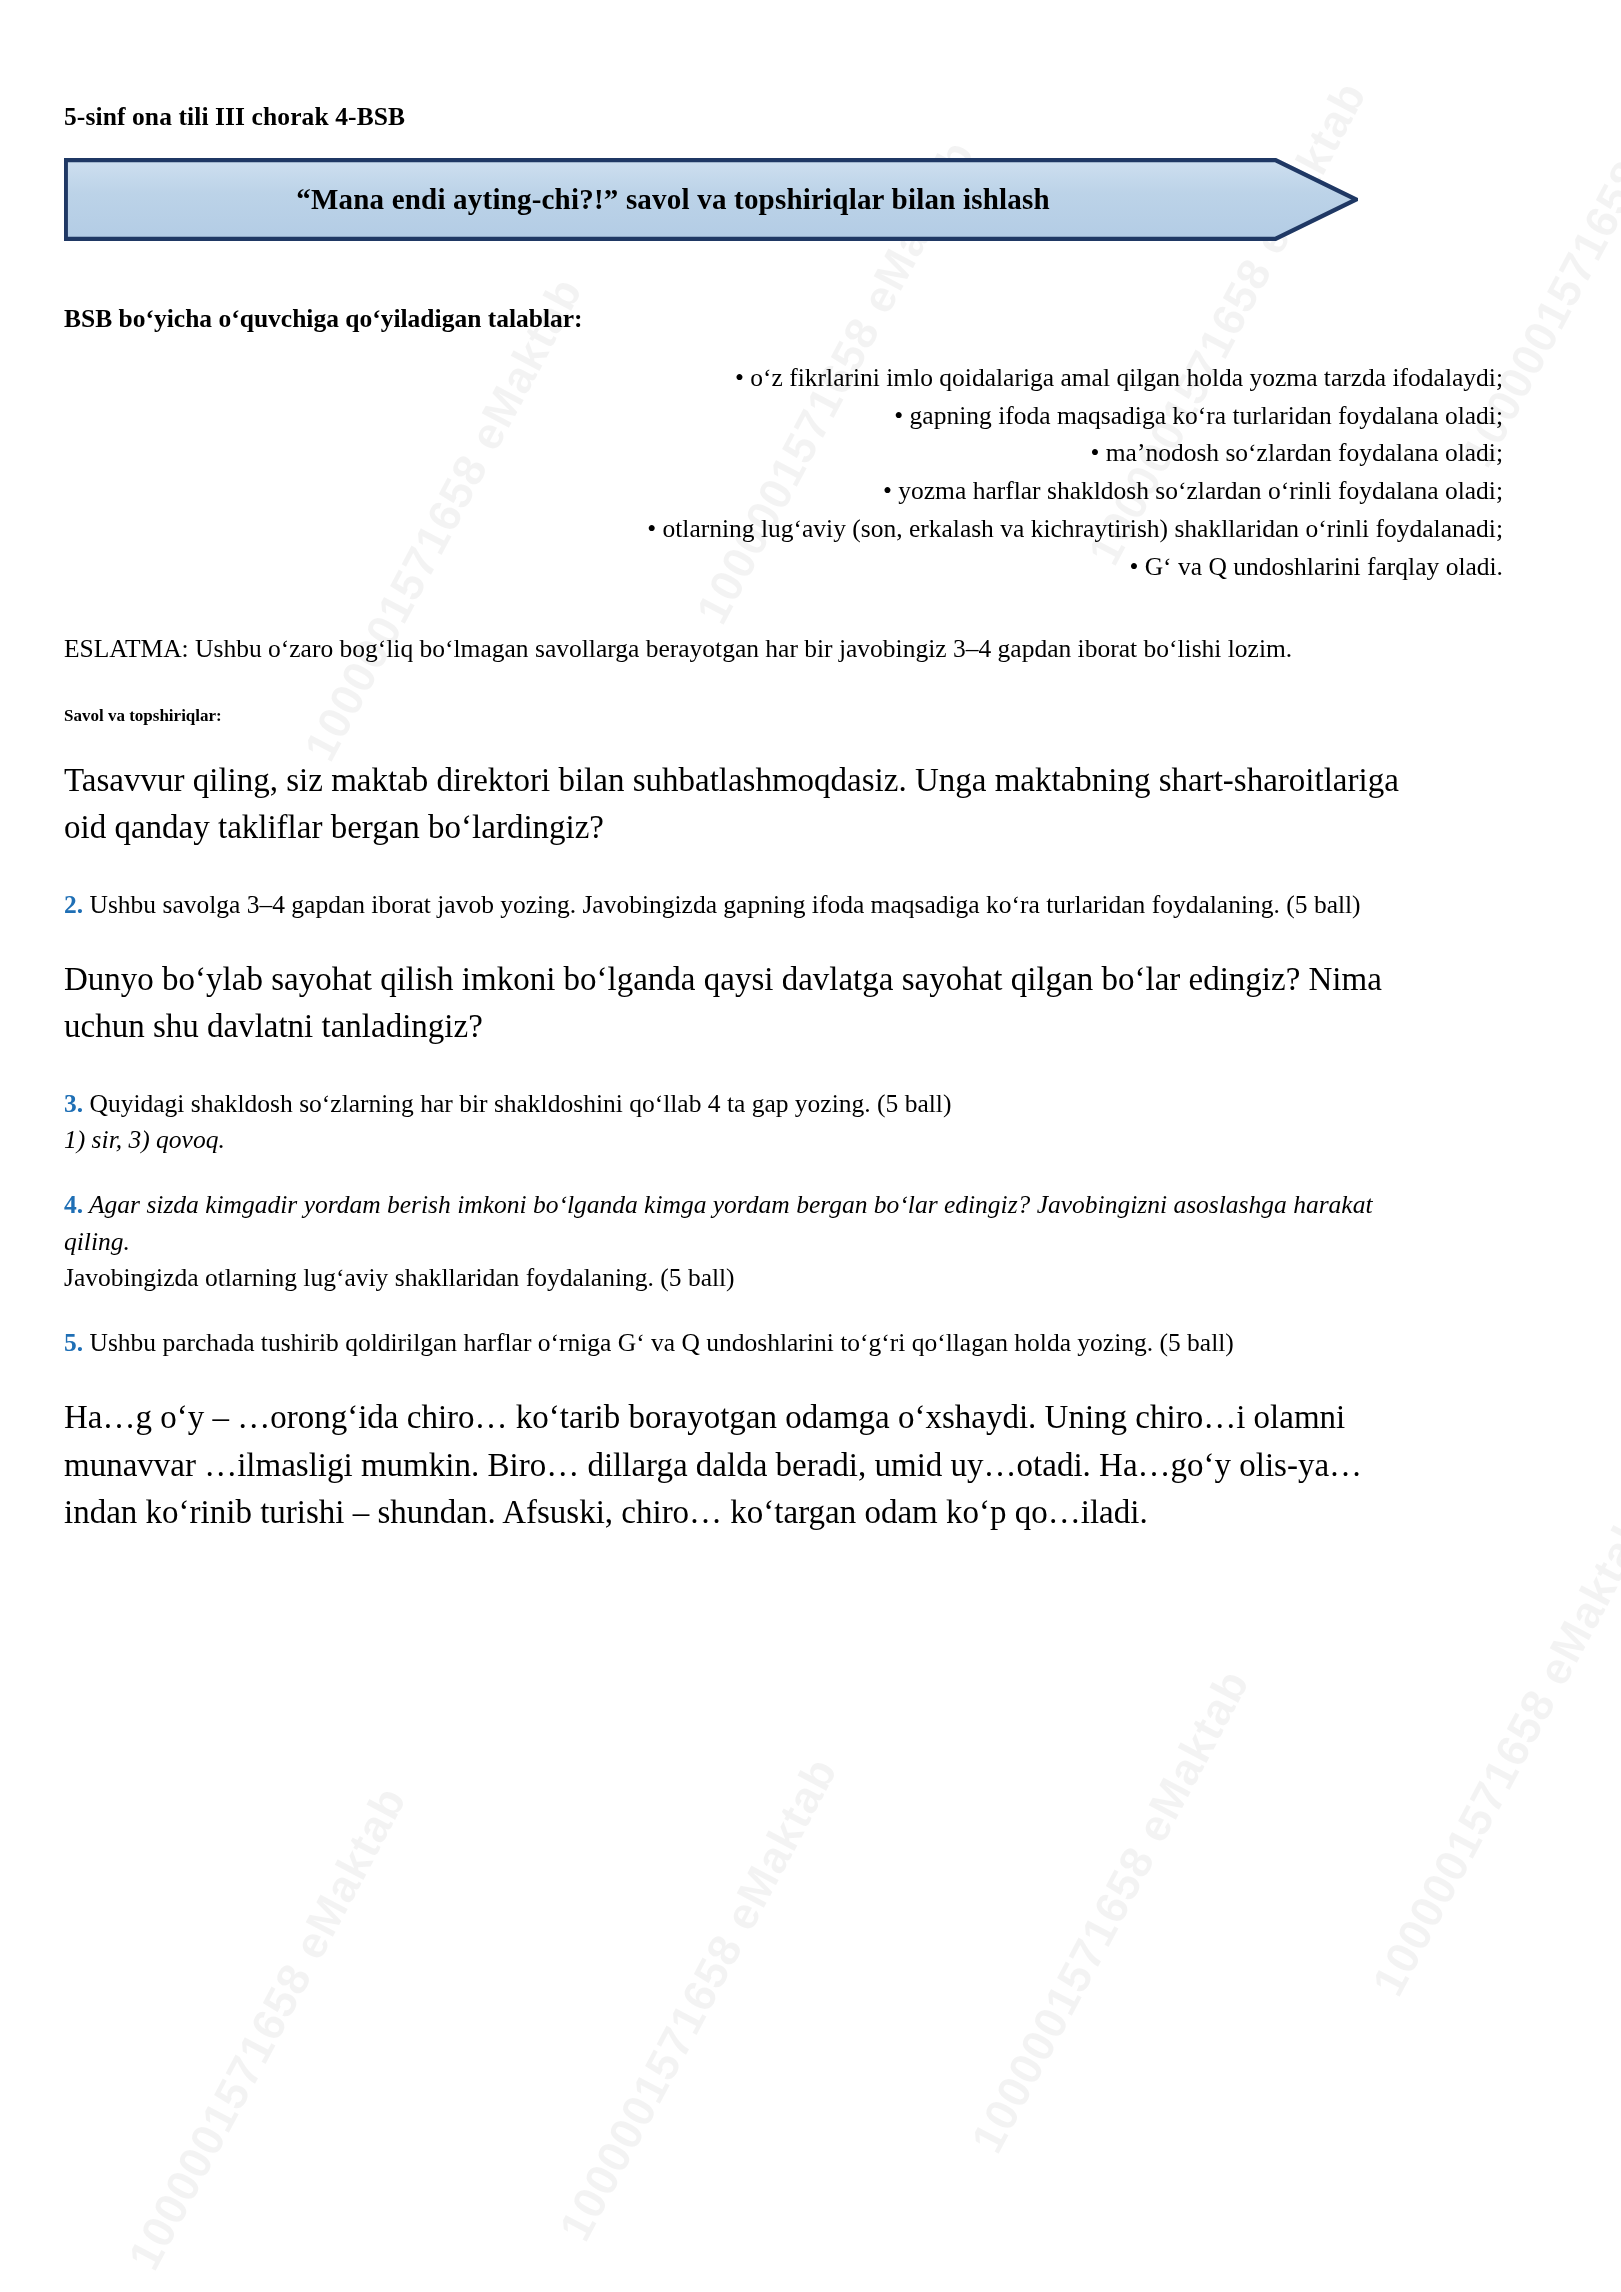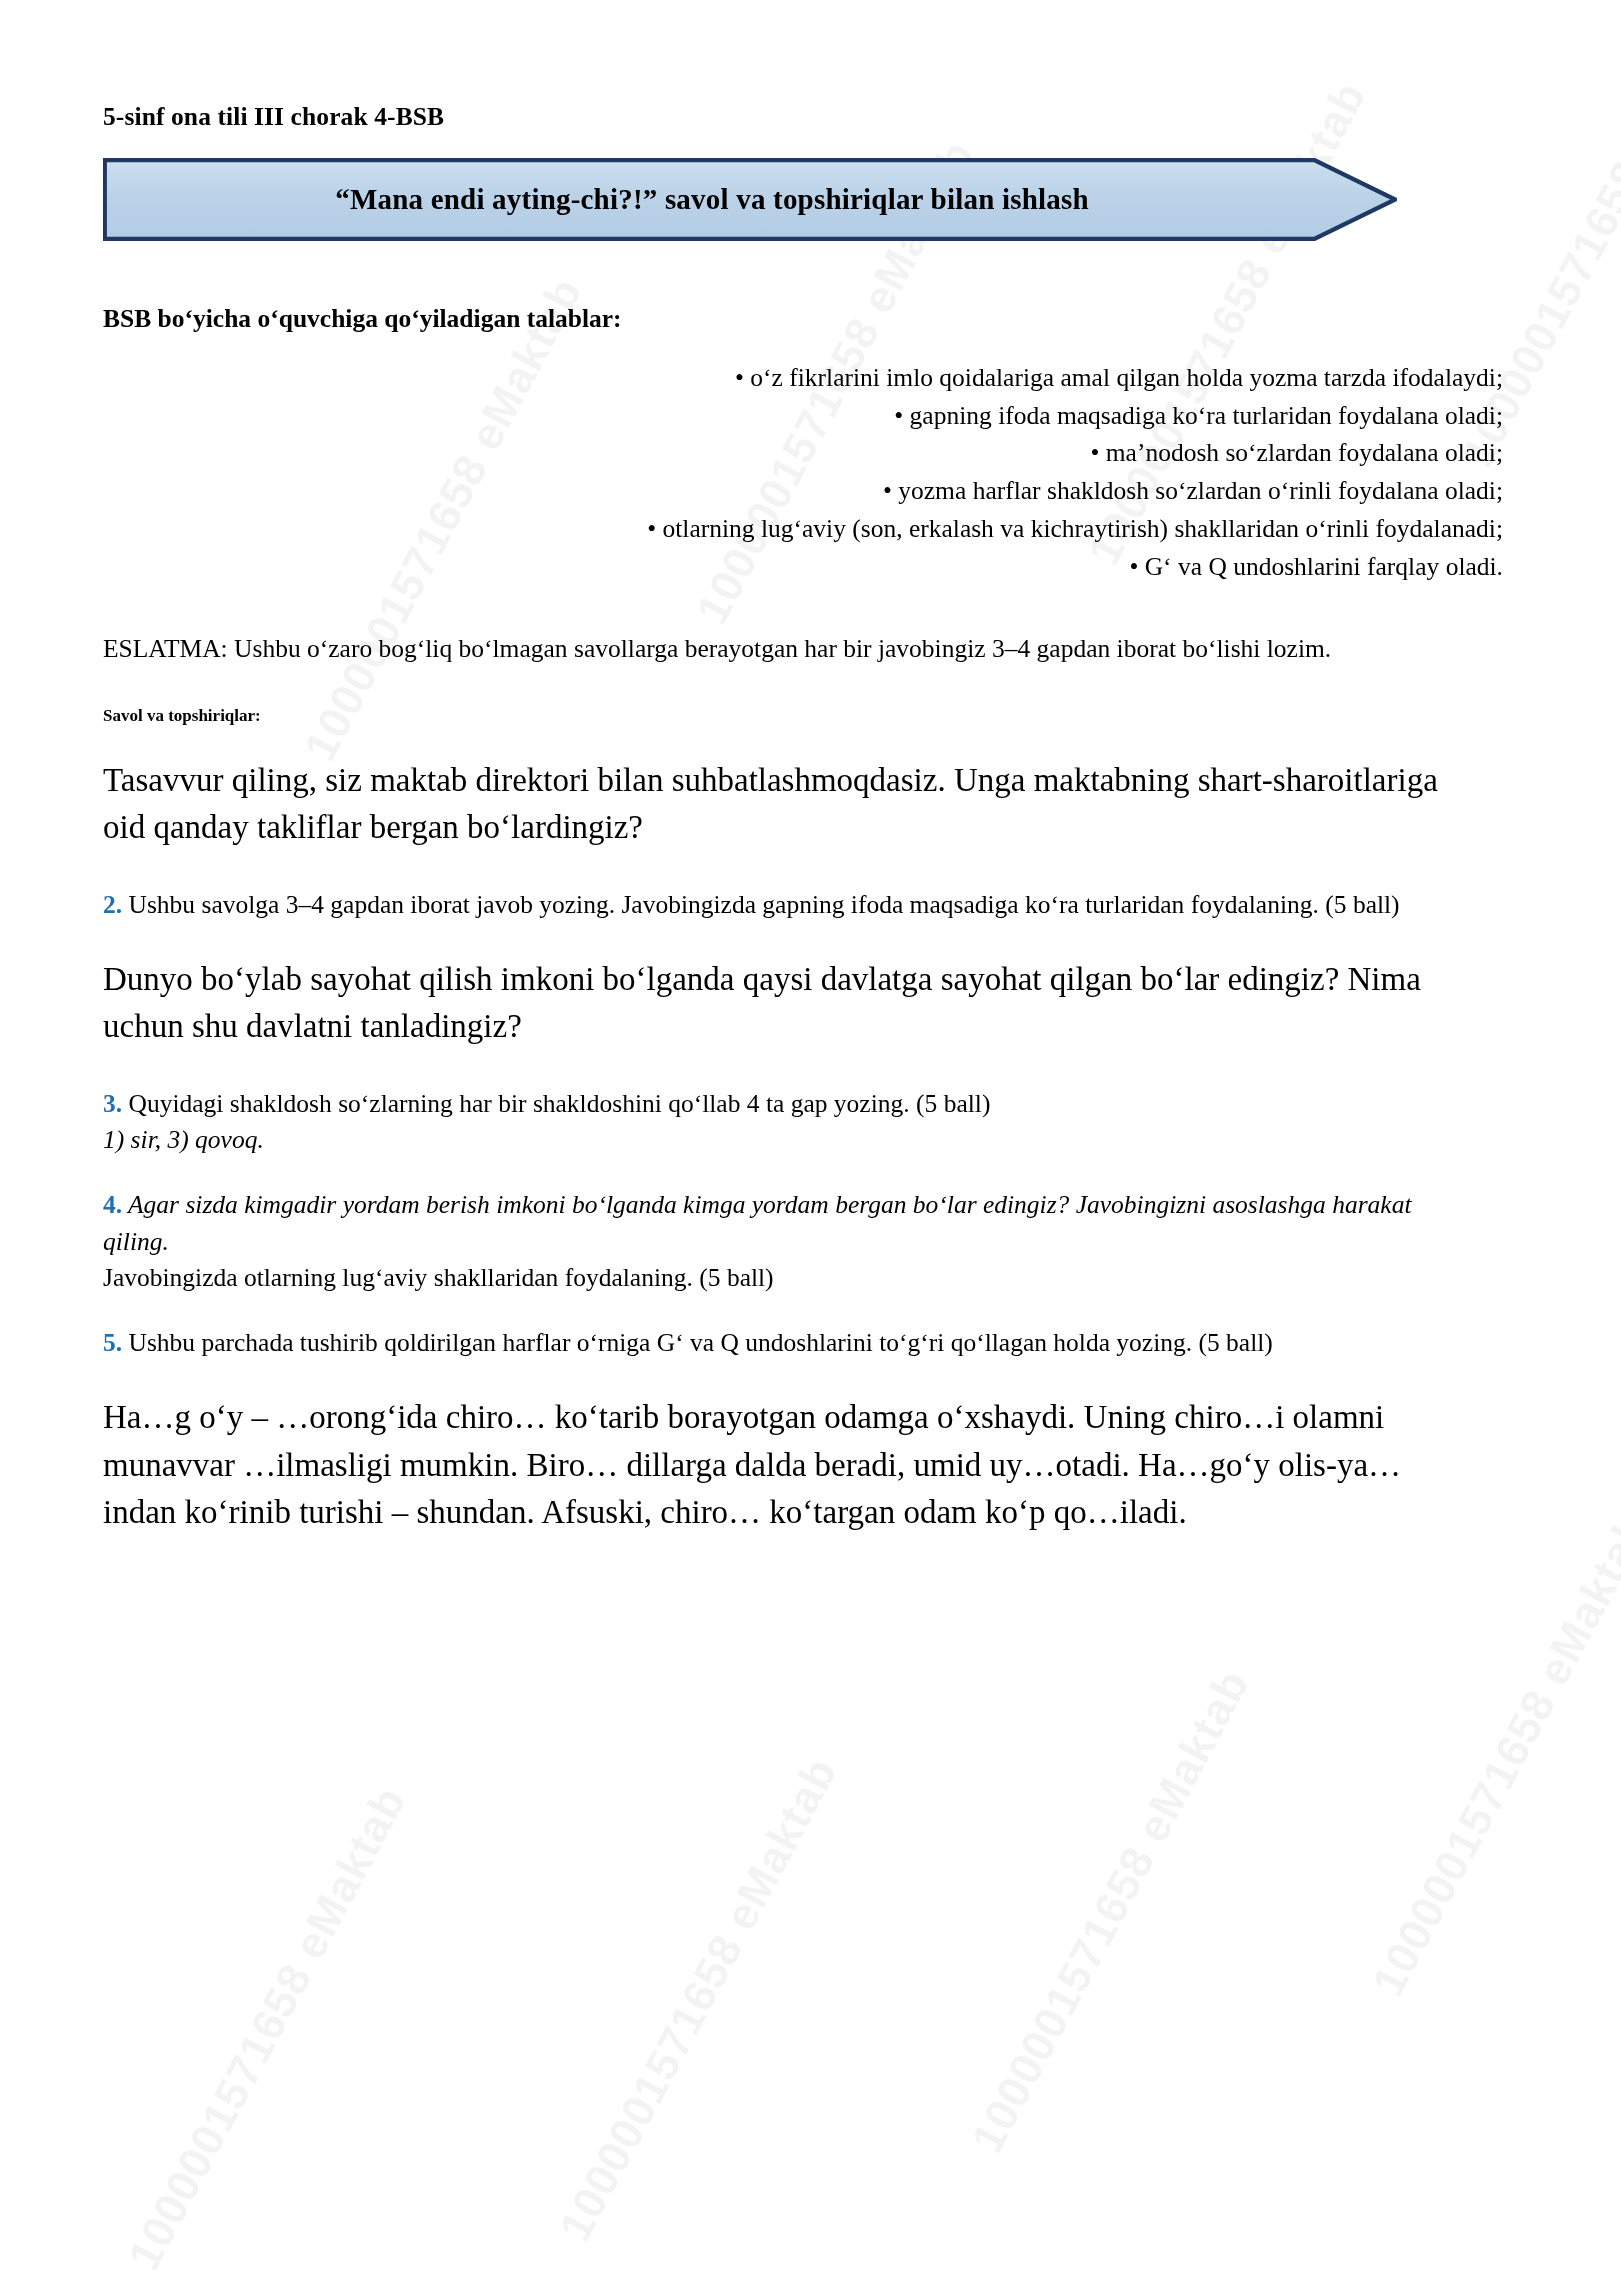--- a/index.html
+++ b/index.html
@@ -42,21 +42,21 @@
   .wm-d { left: 1451px; top: 451px; }
   .wm-e { left: 118px;  top: 2254px; }
   .wm-f { left: 549px;  top: 2225px; }
   .wm-g { left: 961px;  top: 2137px; }
   .wm-h { left: 1362px; top: 1980px; }
 
   
   .page {
     position: relative;
     z-index: 1;
-    padding: 102px 118px 0 103px;
+    padding: 102px 118px 0 64px;
     box-sizing: border-box;
   }
 
   .doc-header {
     font-size: 25.5px;
     font-weight: 700;
     letter-spacing: 0.1px;
     margin: 0 0 25.5px 0;
   }
 

